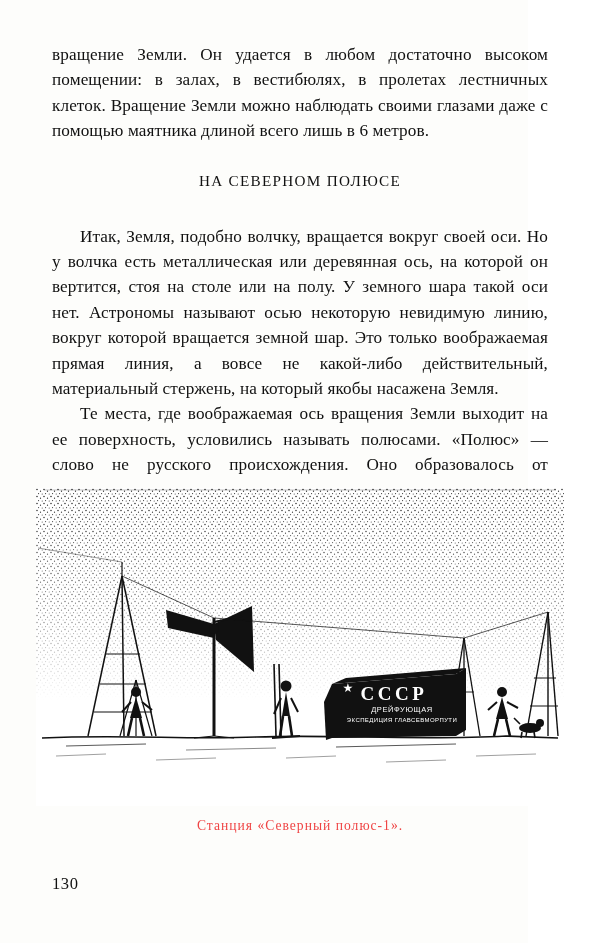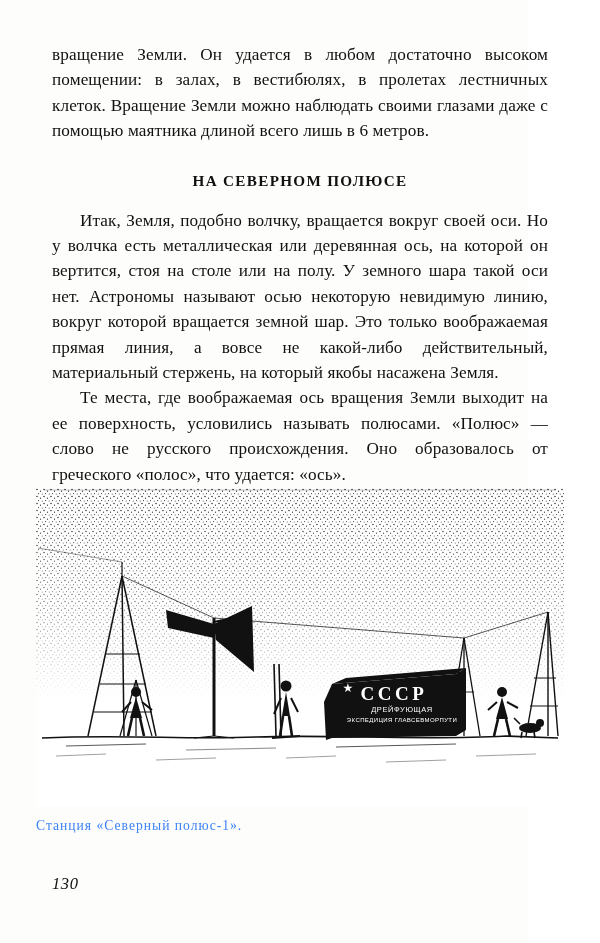--- a/index.html
+++ b/index.html
@@ -33,53 +33,52 @@
     font-size: 17.2px;
     line-height: 25.4px;
     text-align: justify;
     text-justify: inter-word;
     letter-spacing: 0.1px;
   }
   p.indent {
     text-indent: 28px;
   }
   .section-heading {
-    margin: 28px 0 18px 0;
+    margin: 28px 0 34px 0;
     text-align: center;
     font-size: 15.2px;
-    font-weight: bold;
+    font-weight: normal;
     letter-spacing: 1.3px;
   }
   .fig-wrap {
     position: absolute;
     left: 36px;
     top: 488px;
     width: 528px;
   }
   .figure-box {
     position: relative;
     width: 528px;
     height: 318px;
     background: #ffffff;
     overflow: hidden;
   }
   .fig-caption {
     margin-top: 12px;
-    text-align: left;
+    text-align: center;
     font-size: 13.6px;
     letter-spacing: 1.0px;
-    color: #3b82f6;
+    color: #ef4444;
   }
   .page-number {
     position: absolute;
     left: 52px;
     top: 874px;
     font-size: 16.5px;
     letter-spacing: 0.6px;
-    font-style: italic;
   }
   svg { display: block; }
 </style>
 </head>
 <body>
 
 <div class="page">
 
   <div class="text-col">
     <p class="body-par">вращение Земли. Он удается в любом достаточно высоком помещении: в залах, в вестибюлях, в пролетах лестничных клеток. Вращение Земли можно наблюдать своими глазами даже с помощью маятника длиной всего лишь в 6 метров.</p>

